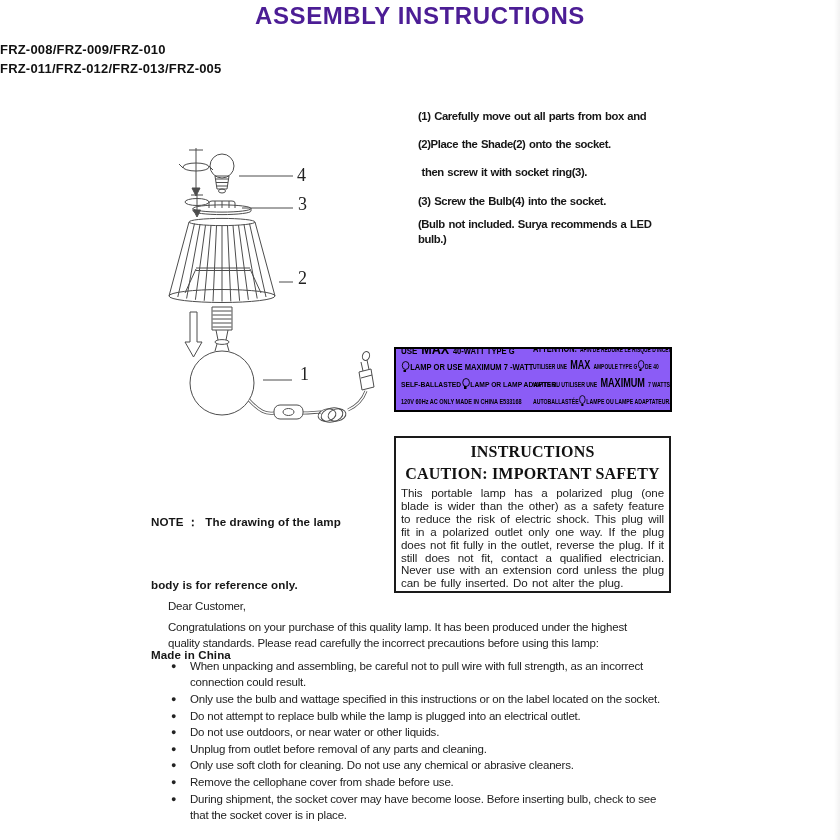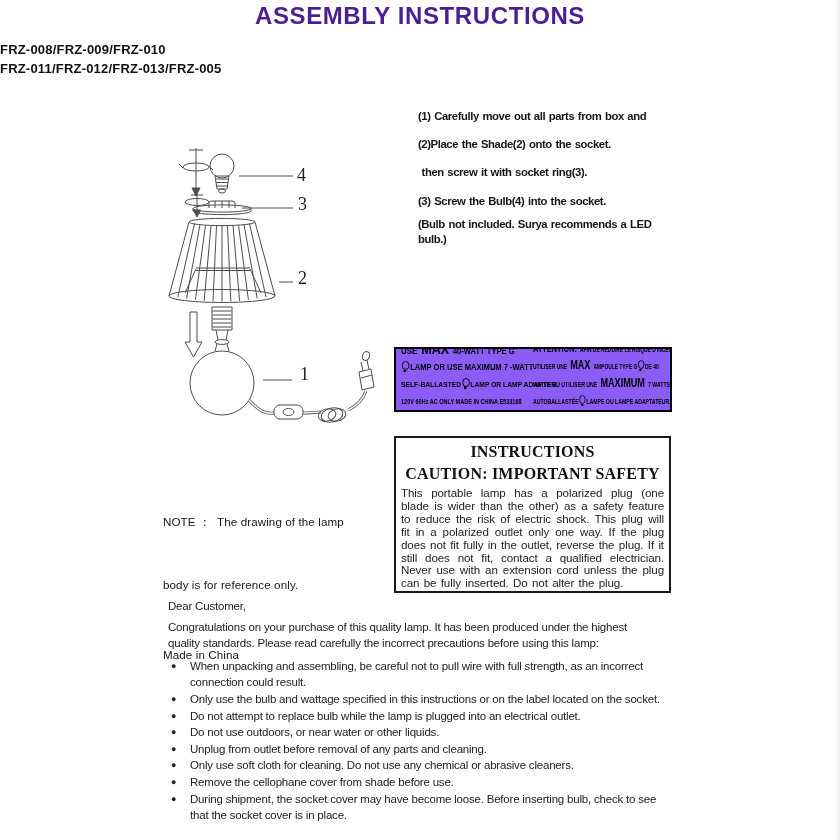--- a/index.html
+++ b/index.html
@@ -25,21 +25,21 @@
   .steps p.tight{margin-bottom:8px;}
   
   .diagram-svg{position:absolute;left:160px;top:138px;}
   .callout{
     position:absolute;font-family:"Liberation Serif",serif;font-size:18px;color:#222;
   }
   .co4{left:297px;top:165px;} .co3{left:298px;top:194px;}
   .co2{left:298px;top:268px;} .co1{left:300px;top:364px;}
   
   .note{
-    position:absolute;left:163px;top:469px;font-size:11.6px;font-weight:400;
+    position:absolute;left:151px;top:469px;font-size:11.6px;font-weight:700;
     line-height:21px;color:#161616;letter-spacing:.1px;white-space:pre;
   }
   .made-in{margin-top:7px;}
   
   .rating-label{
     position:absolute;left:394px;top:347px;width:278px;height:65px;
     border:2.5px solid #000;box-sizing:border-box;background:#8b5cf6;
     display:flex;overflow:hidden;color:#000;align-items:flex-end;
   }
   .rl-col{white-space:nowrap;padding-top:4px;}

